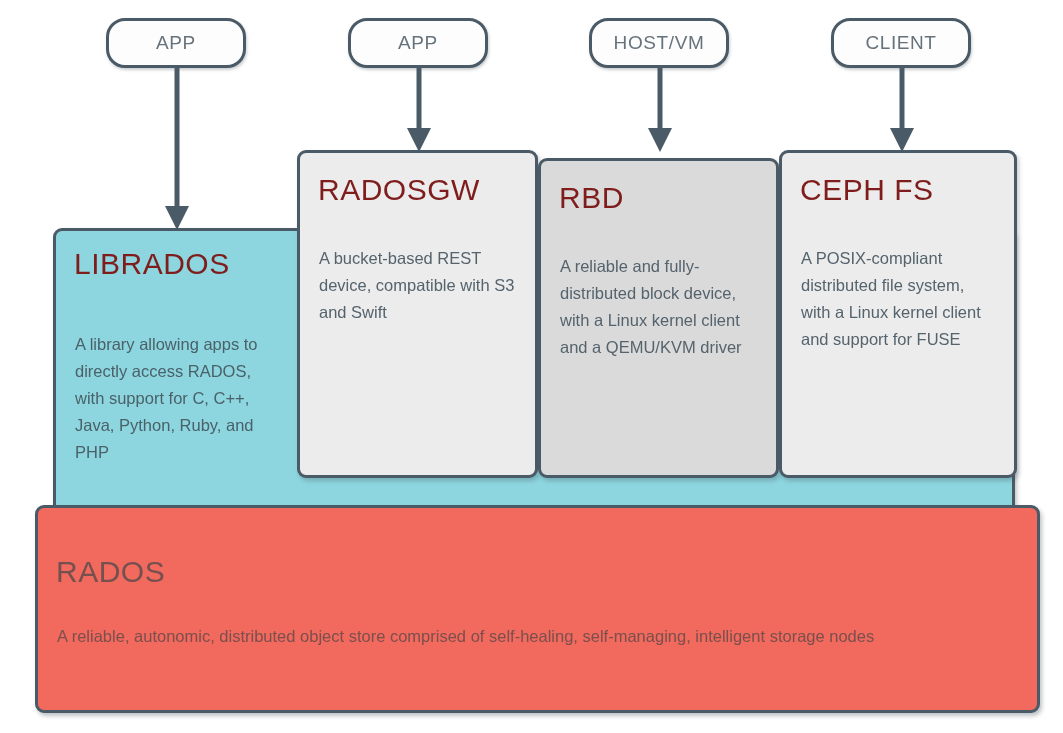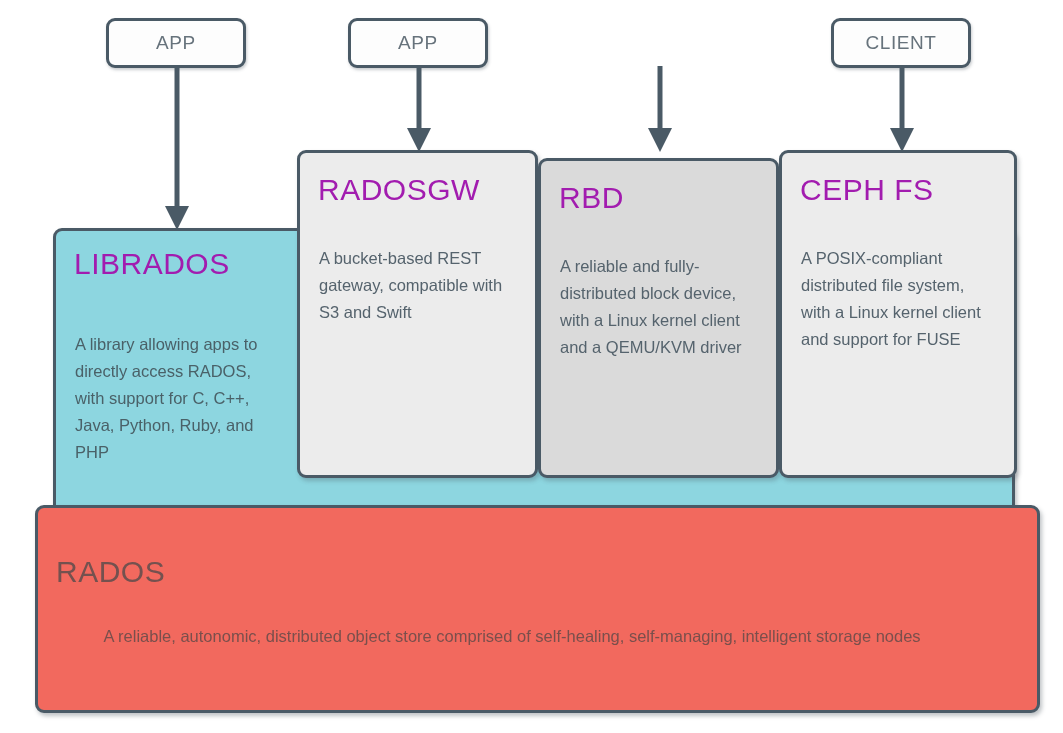--- a/index.html
+++ b/index.html
@@ -17,21 +17,21 @@
     background: #ffffff;
     overflow: hidden;
   }
 
   
   .topbox {
     position: absolute;
     box-sizing: border-box;
     background: #fdfdfd;
     border: 3px solid #4a5a66;
-    border-radius: 9px;
+    border-radius: 19px;
     display: flex;
     align-items: center;
     justify-content: center;
     box-shadow: 1px 2px 3px rgba(80,90,100,0.30);
   }
   .topbox-label {
     font-size: 19px;
     letter-spacing: 0.6px;
     color: #67737c;
     font-weight: 400;
@@ -50,38 +50,37 @@
     box-sizing: border-box;
     border: 3px solid #4a5a66;
     border-radius: 9px;
     box-shadow: 2px 3px 4px rgba(70,80,90,0.35);
   }
   .panel-librados {
     background: #8dd6e0;
   }
   .panel-rados {
     background: #f2695e;
-    text-align: center;
   }
   .svcbox {
     position: absolute;
     box-sizing: border-box;
     border: 3px solid #4a5a66;
     border-radius: 9px;
     box-shadow: 2px 3px 4px rgba(70,80,90,0.30);
   }
   .svc-light { background: #ececec; }
   .svc-dark  { background: #dadada; }
 
   .panel-title {
     position: absolute;
     font-size: 30px;
     font-weight: 400;
     letter-spacing: 0.5px;
-    color: #a21caf;
+    color: #7f1d1d;
     white-space: nowrap;
   }
   .panel-title.on-red { color: #74514f; }
   .panel-body {
     position: absolute;
     font-size: 16.5px;
     line-height: 27px;
     color: #55636d;
     font-weight: 400;
   }
@@ -94,20 +93,23 @@
 <div id="stage">
 
   <div class="topbox" style="left:106px; top:18px; width:140px; height:50px;">
     <span class="topbox-label">APP</span>
   </div>
 
   <div class="topbox" style="left:348px; top:18px; width:140px; height:50px;">
     <span class="topbox-label">APP</span>
   </div>
 
+  <div class="topbox" style="left:589px; top:18px; width:140px; height:50px;">
+    <span class="topbox-label">HOST/VM</span>
+  </div>
 
   <div class="topbox" style="left:831px; top:18px; width:140px; height:50px;">
     <span class="topbox-label">CLIENT</span>
   </div>
 
   <svg class="arrow-svg" style="left:160px; top:66px; width:34px; height:166px;" viewBox="0 0 34 166">
     <line x1="17" y1="0" x2="17" y2="148" stroke="#4a5a66" stroke-width="5"></line>
     <polygon points="17,164 5,140 29,140" fill="#4a5a66"></polygon>
   </svg>
 
@@ -126,21 +128,21 @@
     <polygon points="17,86 5,62 29,62" fill="#4a5a66"></polygon>
   </svg>
 
   <div class="panel panel-librados" style="left:53px; top:228px; width:962px; height:290px;">
     <div class="panel-title" style="left:18px; top:16px;">LIBRADOS</div>
     <div class="panel-body on-cyan" style="left:19px; top:100px; width:196px;">A library allowing apps to directly access RADOS, with support for C, C++, Java, Python, Ruby, and PHP</div>
   </div>
 
   <div class="svcbox svc-light" style="left:297px; top:150px; width:241px; height:328px;">
     <div class="panel-title" style="left:18px; top:20px;">RADOSGW</div>
-    <div class="panel-body" style="left:19px; top:92px; width:196px;">A bucket-based REST gateway, compatible with S3 and Swift</div>
+    <div class="panel-body" style="left:19px; top:92px; width:196px;">A bucket-based REST device, compatible with S3 and Swift</div>
   </div>
 
   <div class="svcbox svc-dark" style="left:538px; top:158px; width:241px; height:320px;">
     <div class="panel-title" style="left:18px; top:20px;">RBD</div>
     <div class="panel-body" style="left:19px; top:92px; width:200px;">A reliable and fully-distributed block device, with a Linux kernel client and a QEMU/KVM driver</div>
   </div>
 
   <div class="svcbox svc-light" style="left:779px; top:150px; width:238px; height:328px;">
     <div class="panel-title" style="left:18px; top:20px;text-align:right;">CEPH FS</div>
     <div class="panel-body" style="left:19px; top:92px; width:196px;">A POSIX-compliant distributed file system, with a Linux kernel client and support for FUSE</div>

